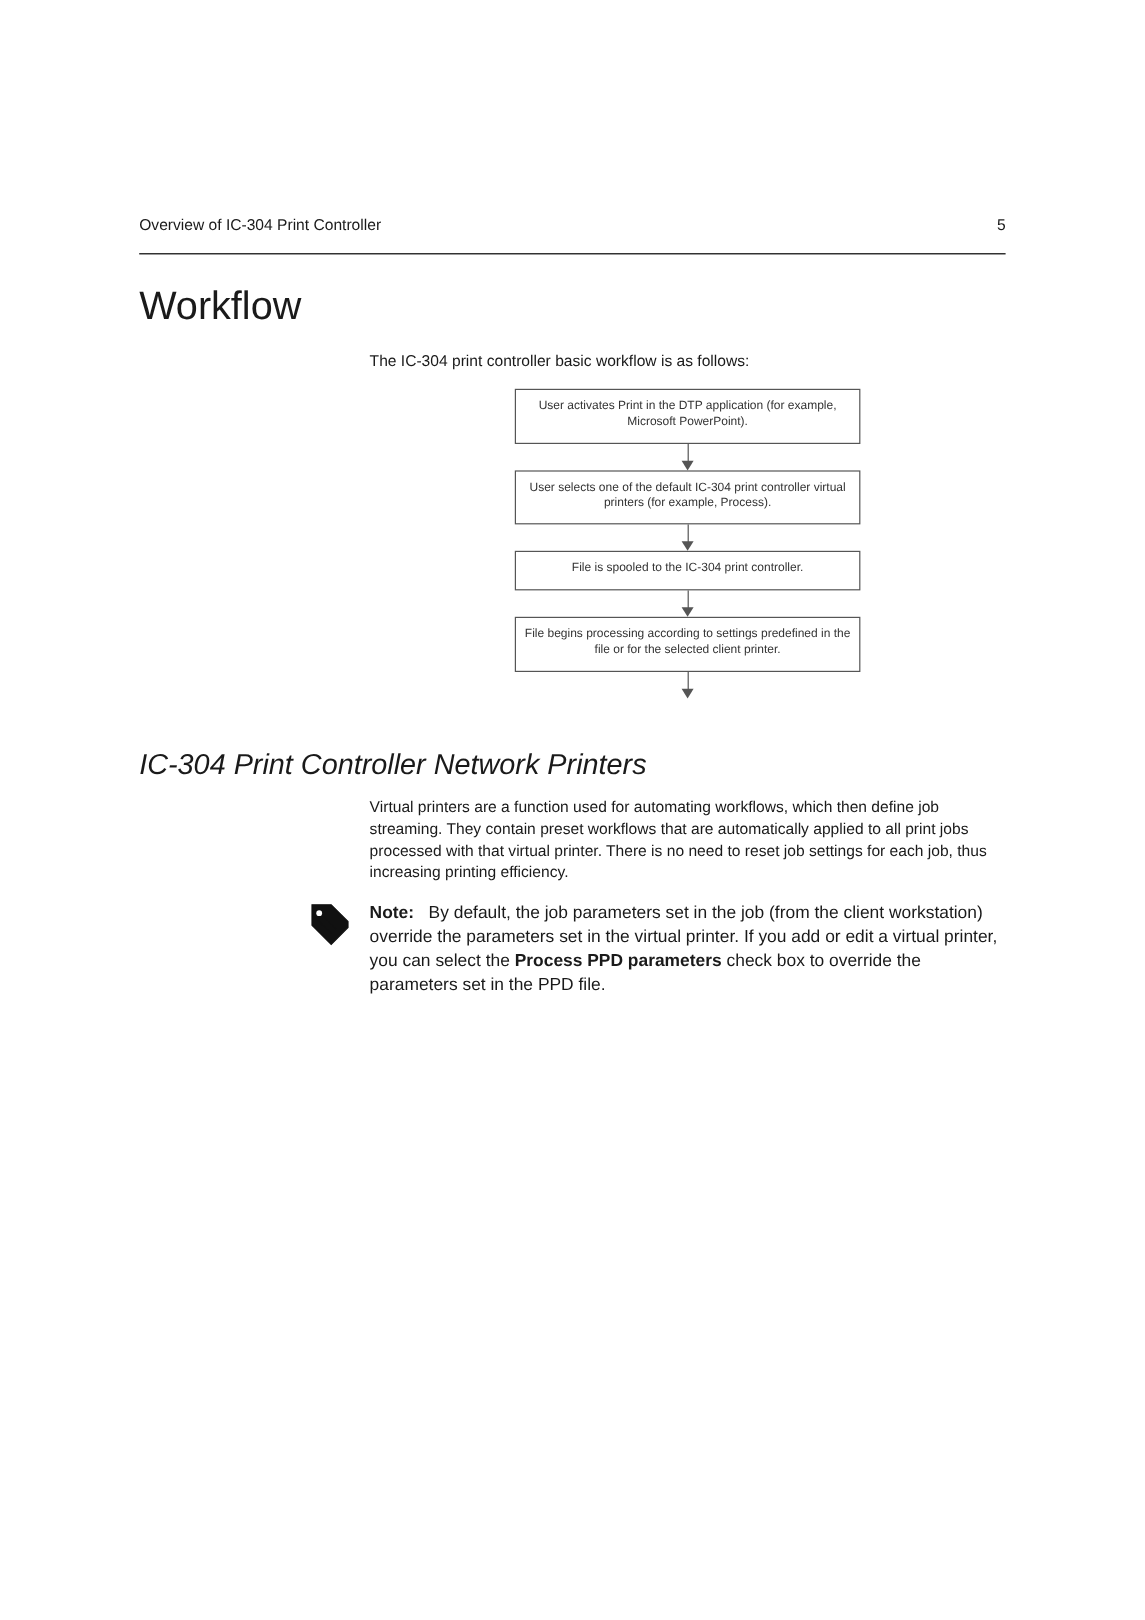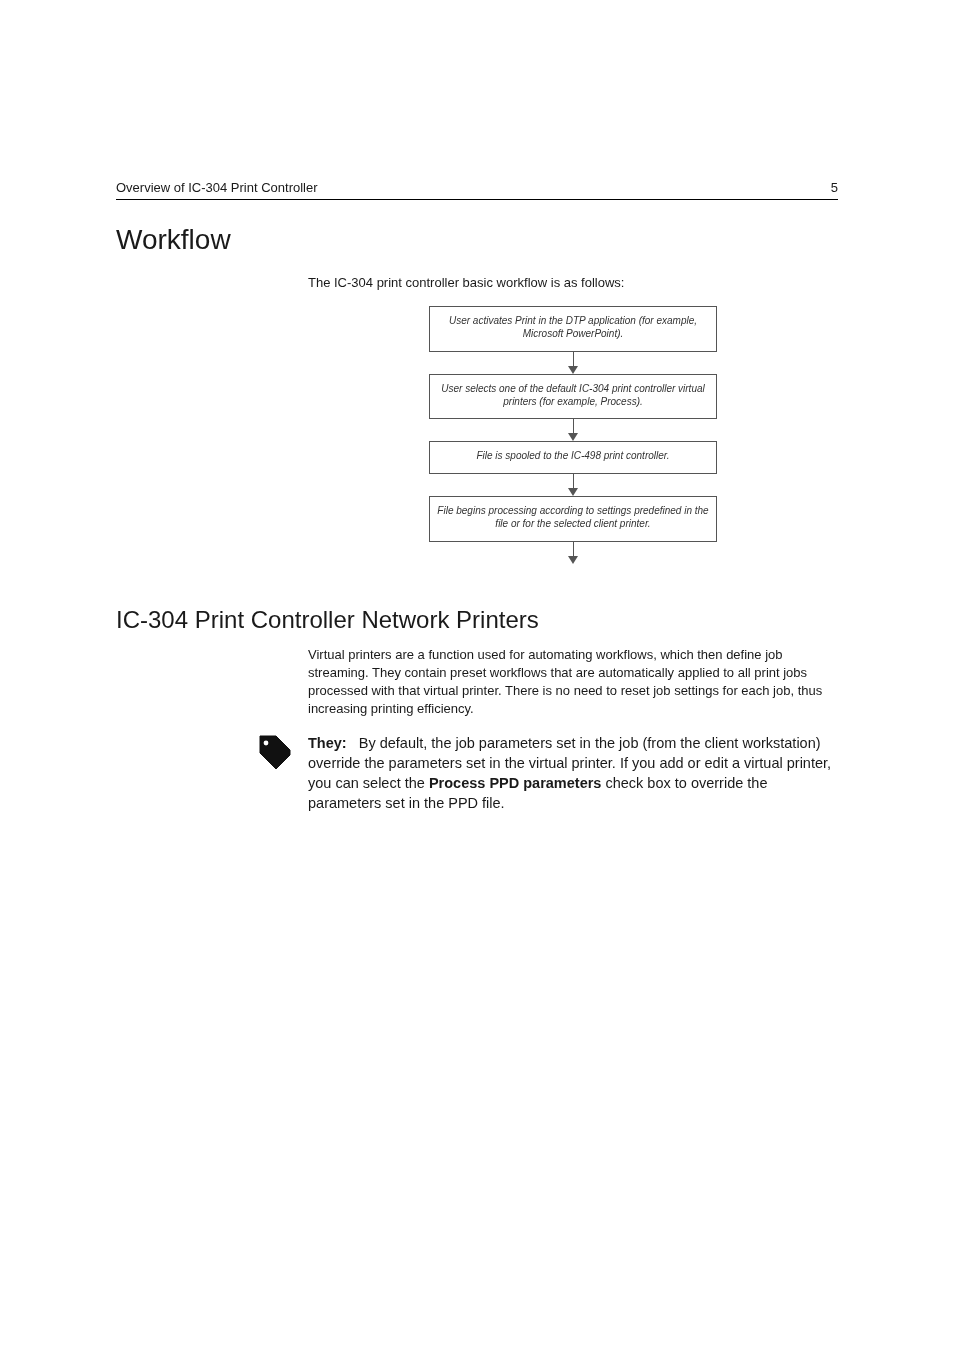--- a/index.html
+++ b/index.html
@@ -15,32 +15,33 @@
     min-height: 1350px;
     padding: 180px 116px 60px 116px;
     box-sizing: border-box;
     position: relative;
   }
   .header-row {
     display: flex;
     justify-content: space-between;
     align-items: baseline;
     border-bottom: 1px solid #000;
-    padding-bottom: 4px;
+    padding-bottom: 16px;
     font-size: 13px;
   }
   .h1 {
-    font-size: 28px;
+    font-size: 33px;
     font-weight: 400;
     margin: 24px 0 18px 0;
   }
   .h2 {
     font-size: 24px;
     font-weight: 400;
     margin: 42px 0 12px 0;
+    font-style: italic;
   }
   .body-col {
     margin-left: 192px;
   }
   .body-text {
     font-size: 13px;
     line-height: 1.4;
     margin: 0 0 14px 0;
   }
   .note-row {
@@ -56,21 +57,20 @@
   .note-text {
     font-size: 14.5px;
     line-height: 1.38;
   }
   .note-text .bold { font-weight: 700; }
 
   
   .flow {
     width: 288px;
     margin: 8px auto 26px auto;
-    font-style: italic;
   }
   .fbox {
     border: 1px solid #555;
     font-size: 10px;
     line-height: 1.28;
     text-align: center;
     padding: 8px 6px 10px 6px;
     color: #333;
     background: #fff;
   }
@@ -118,21 +118,21 @@
         <span class="stem"></span>
           <span class="head"></span>
       </div>
 
       <div class="fbox">User selects one of the default IC-304 print controller virtual printers (for example, Process).</div>
       <div class="arrow">
         <span class="stem"></span>
           <span class="head"></span>
       </div>
 
-      <div class="fbox">File is spooled to the IC-498 print controller.</div>
+      <div class="fbox">File is spooled to the IC-304 print controller.</div>
       <div class="arrow">
         <span class="stem"></span>
           <span class="head"></span>
       </div>
 
       <div class="fbox">File begins processing according to settings predefined in the file or for the selected client printer.</div>
       <div class="arrow">
         <span class="stem"></span>
           <span class="head"></span>
       </div>
@@ -147,21 +147,21 @@
 
     <div class="note-row">
       <div class="note-icon">
         <svg width="40" height="40" viewBox="0 0 40 40">
           <path d="M6 3 L22 3 L36 17 L36 22 L22 36 L6 20 Z
                    M12 9 L26 23 M8 13 L22 27" fill="#111" stroke="#111" stroke-width="1"></path>
           <circle cx="12" cy="10" r="2.4" fill="#fff"></circle>
         </svg>
       </div>
       <div class="note-text">
-        <span class="bold">They:</span>
+        <span class="bold">Note:</span>
         <span>&nbsp;</span>
         <span>By default, the job parameters set in the job (from the client workstation) override the parameters set in the virtual printer. If you add or edit a virtual printer, you can select the </span>
         <span class="bold">Process PPD parameters</span>
         <span> check box to override the parameters set in the PPD file.</span>
       </div>
     </div>
   </div>
 
 </div>
 

